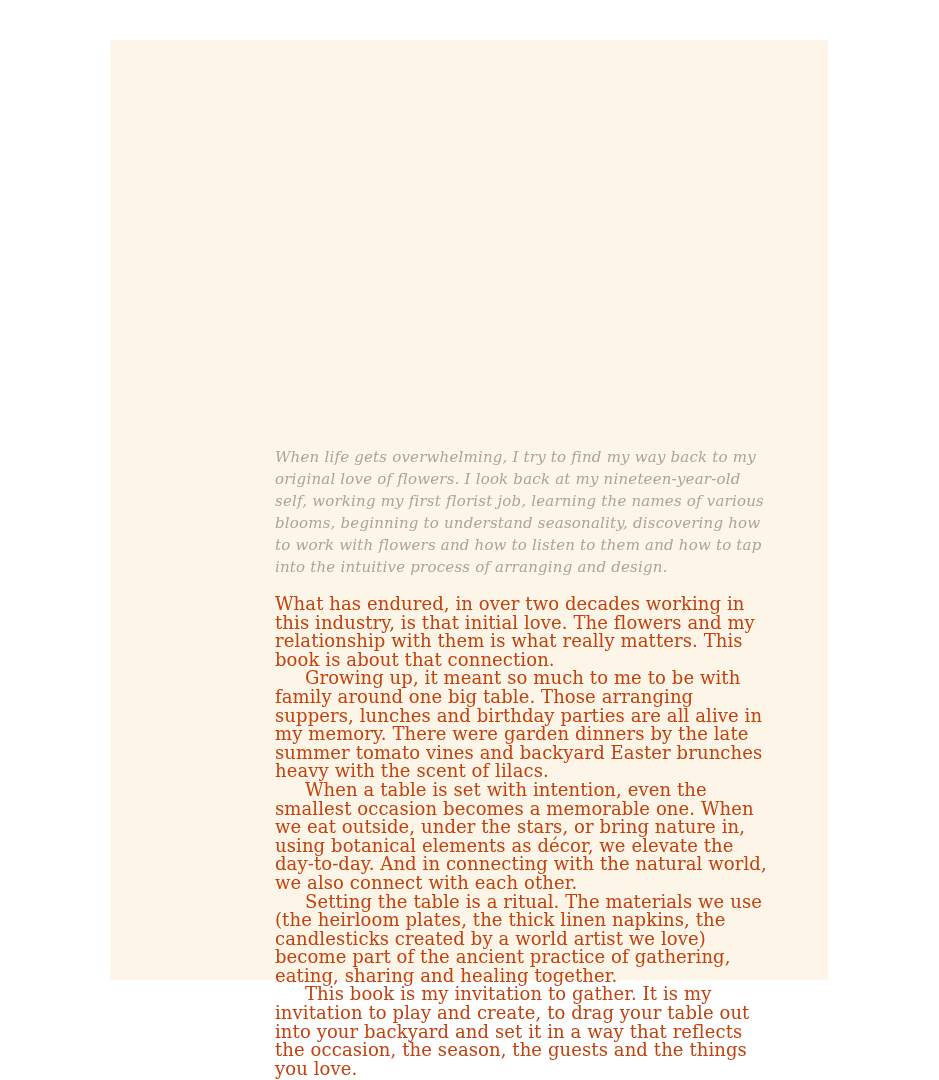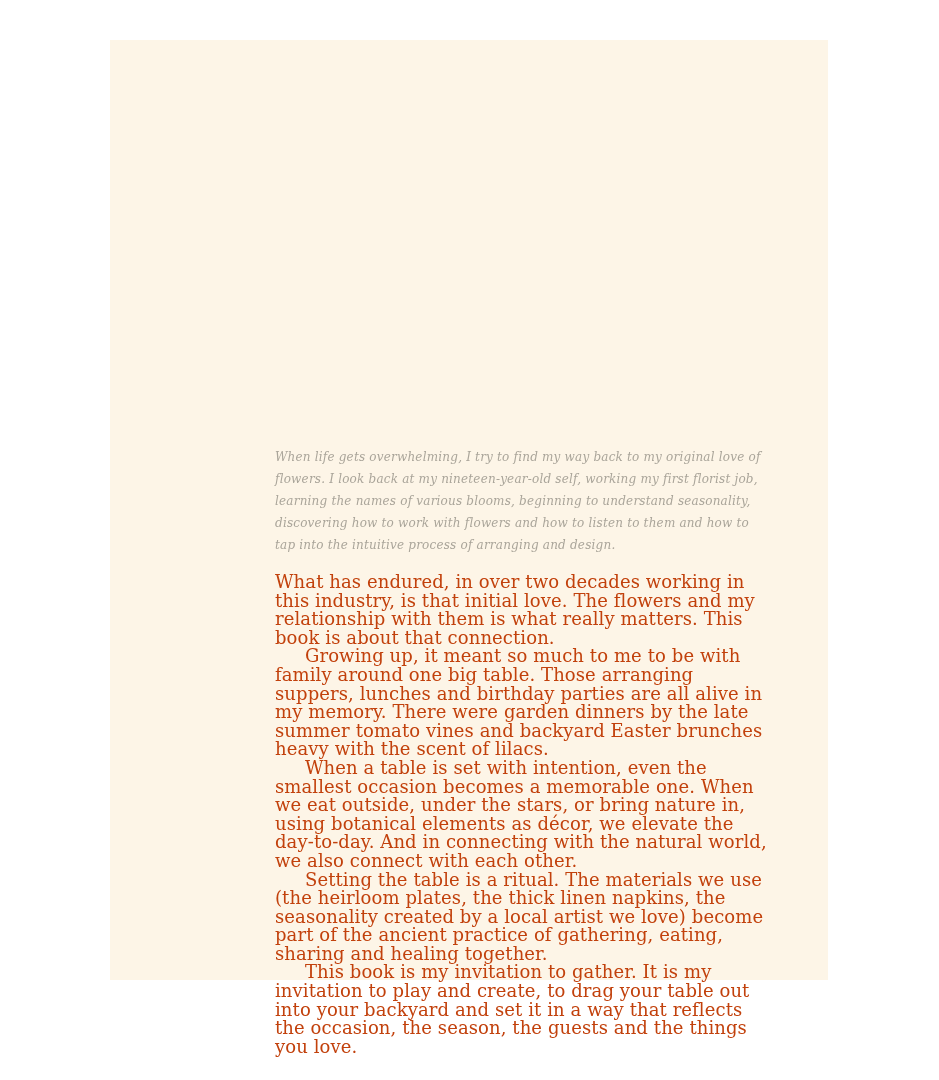--- a/index.html
+++ b/index.html
@@ -23,21 +23,21 @@
     background: #fdf5e7;
   }
   .text-block {
     position: absolute;
     left: 165px;
     top: 406px;
     width: 492px;
   }
   .lede {
     font-style: italic;
-    font-size: 12px;
+    font-size: 15px;
     line-height: 22px;
     letter-spacing: 0.2px;
     color: #aaa59a;
     margin: 0 0 17px 0;
   }
   .body-para {
     font-size: 18px;
     line-height: 18.6px;
     letter-spacing: 0.1px;
     color: #c2410c;
@@ -49,16 +49,16 @@
 </style>
 </head>
 <body>
 
 <div class="page">
   <div class="text-block">
     <p class="lede">When life gets overwhelming, I try to find my way back to my original love of flowers. I look back at my nineteen-year-old self, working my first florist job, learning the names of various blooms, beginning to understand seasonality, discovering how to work with flowers and how to listen to them and how to tap into the intuitive process of arranging and design.</p>
     <p class="body-para">What has endured, in over two decades working in this industry, is that initial love. The flowers and my relationship with them is what really matters. This book is about that connection.</p>
     <p class="body-para indent">Growing up, it meant so much to me to be with family around one big table. Those arranging suppers, lunches and birthday parties are all alive in my memory. There were garden dinners by the late summer tomato vines and backyard Easter brunches heavy with the scent of lilacs.</p>
     <p class="body-para indent">When a table is set with intention, even the smallest occasion becomes a memorable one. When we eat outside, under the stars, or bring nature in, using botanical elements as décor, we elevate the day-to-day. And in connecting with the natural world, we also connect with each other.</p>
-    <p class="body-para indent">Setting the table is a ritual. The materials we use (the heirloom plates, the thick linen napkins, the seasonality created by a local artist we love) become part of the ancient practice of gathering, eating, sharing and healing together.</p>
+    <p class="body-para indent">Setting the table is a ritual. The materials we use (the heirloom plates, the thick linen napkins, the candlesticks created by a world artist we love) become part of the ancient practice of gathering, eating, sharing and healing together.</p>
     <p class="body-para indent">This book is my invitation to gather. It is my invitation to play and create, to drag your table out into your backyard and set it in a way that reflects the occasion, the season, the guests and the things you love.</p>
   </div>
 </div>
 
 </body></html>

